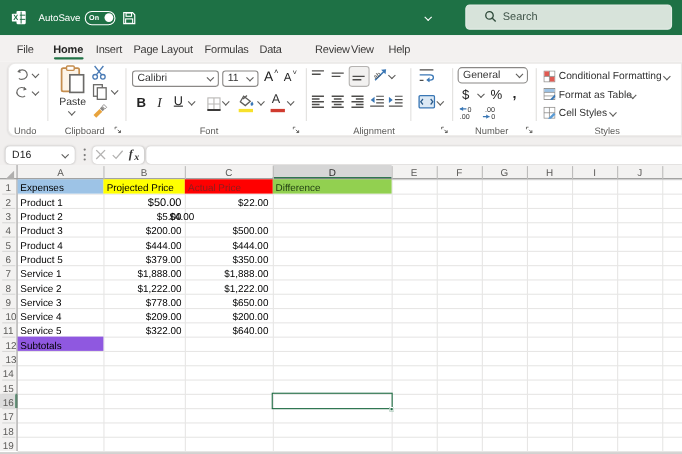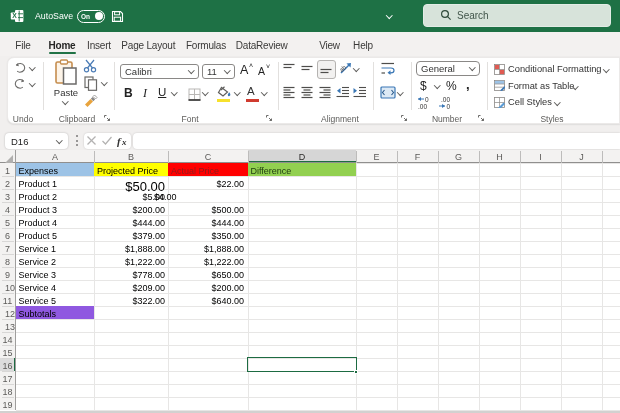--- a/index.html
+++ b/index.html
@@ -43,21 +43,21 @@
  <line x1="7.6" y1="7.6" x2="10.6" y2="10.6" stroke="#2f4a3a" stroke-width="1.2"></line>
 </svg>
 <div class="abs" style="left:457px;top:10px;font-size:10px;color:#41554a">Search</div>
 <div class="abs" style="left:0;top:32px;width:620px;height:24px;background:#f3f1f0"></div>
 <div class="abs" style="left:-22px;top:39.5px;width:90px;text-align:center;font-size:10px;letter-spacing:-0.2px;color:#3b3a39">File</div>
 <div class="abs" style="left:17px;top:39.5px;width:90px;text-align:center;font-size:10px;letter-spacing:-0.2px;font-weight:bold;color:#262625">Home</div>
 <div class="abs" style="left:54px;top:39.5px;width:90px;text-align:center;font-size:10px;letter-spacing:-0.2px;color:#3b3a39">Insert</div>
 <div class="abs" style="left:103.30000000000001px;top:39.5px;width:90px;text-align:center;font-size:10px;letter-spacing:-0.2px;color:#3b3a39">Page Layout</div>
 <div class="abs" style="left:158px;top:39.5px;width:96px;text-align:center;font-size:10px;letter-spacing:-0.2px;color:#3b3a39">Formulas</div>
 <div class="abs" style="left:201px;top:39.5px;width:90px;text-align:center;font-size:10px;letter-spacing:-0.2px;color:#3b3a39">Data</div>
-<div class="abs" style="left:256px;top:39.5px;width:90px;text-align:left;font-size:10px;letter-spacing:-0.2px;color:#3b3a39">Review</div>
+<div class="abs" style="left:228px;top:39.5px;width:90px;text-align:right;font-size:10px;letter-spacing:-0.2px;color:#3b3a39">Review</div>
 <div class="abs" style="left:284.5px;top:39.5px;width:90px;text-align:center;font-size:10px;letter-spacing:-0.2px;color:#3b3a39">View</div>
 <div class="abs" style="left:318px;top:39.5px;width:90px;text-align:center;font-size:10px;letter-spacing:-0.2px;color:#3b3a39">Help</div>
 <div class="abs" style="left:48.5px;top:51.5px;width:27.5px;height:2.2px;background:#217346;border-radius:1px"></div>
 
 <div class="abs" style="left:0;top:56px;width:620px;height:94px;background:#f1efee"></div>
 <div class="abs" style="left:7px;top:57px;width:613px;height:66.5px;background:#fff;border:1px solid #ebe9e8;border-radius:7px 0 0 7px;box-shadow:0 0.5px 1.5px rgba(0,0,0,0.08)"></div>
 <div class="vsep" style="left:42.5px;top:62px;height:48px"></div>
 <div class="vsep" style="left:113.5px;top:62px;height:48px"></div>
 <div class="vsep" style="left:277.5px;top:62px;height:48px"></div>
 <div class="vsep" style="left:373px;top:62px;height:48px"></div>
@@ -384,21 +384,21 @@
 <div class="abs" style="left:16px;top:163px;width:78px;height:13px;background:#9dc3e6"></div>
 <div class="abs" style="left:94px;top:163px;width:74px;height:13px;background:#ffff00"></div>
 <div class="abs" style="left:168px;top:163px;width:80px;height:13px;background:#ff0000"></div>
 <div class="abs" style="left:248px;top:163px;width:108px;height:13px;background:#92d050"></div>
 <div class="abs" style="left:16px;top:306px;width:78px;height:13px;background:#8f58e0"></div>
 <div class="abs" style="left:18.5px;top:166px;font-size:9px;color:#000;white-space:nowrap">Expenses</div>
 <div class="abs" style="left:97px;top:166px;font-size:9px;color:#000">Projected Price</div>
 <div class="abs" style="left:171px;top:166px;font-size:9px;color:#8b1d1d">Actual Price</div>
 <div class="abs" style="left:250.5px;top:166px;font-size:9px;color:#1e3a10">Difference</div>
 <div class="abs" style="left:18.5px;top:179px;font-size:9px;color:#000;white-space:nowrap">Product 1</div>
-<div class="abs" style="left:75px;top:179px;width:90px;text-align:right;font-size:13px;color:#000">$50.00</div>
+<div class="abs" style="left:75px;top:179px;width:90px;text-align:right;font-size:10px;color:#000">$50.00</div>
 <div class="abs" style="left:154px;top:179px;width:90px;text-align:right;font-size:9px;color:#000">$22.00</div>
 <div class="abs" style="left:18.5px;top:192px;font-size:9px;color:#000;white-space:nowrap">Product 2</div>
 <div class="abs" style="left:75px;top:192px;width:90px;text-align:right;font-size:9px;color:#000">$5.00</div>
 <div class="abs" style="left:154px;top:192px;width:90px;font-size:9px;color:#000">$4.00</div>
 <div class="abs" style="left:18.5px;top:205px;font-size:9px;color:#000;white-space:nowrap">Product 3</div>
 <div class="abs" style="left:75px;top:205px;width:90px;text-align:right;font-size:9px;color:#000">$200.00</div>
 <div class="abs" style="left:154px;top:205px;width:90px;text-align:right;font-size:9px;color:#000">$500.00</div>
 <div class="abs" style="left:18.5px;top:218px;font-size:9px;color:#000;white-space:nowrap">Product 4</div>
 <div class="abs" style="left:75px;top:218px;width:90px;text-align:right;font-size:9px;color:#000">$444.00</div>
 <div class="abs" style="left:154px;top:218px;width:90px;text-align:right;font-size:9px;color:#000">$444.00</div>

